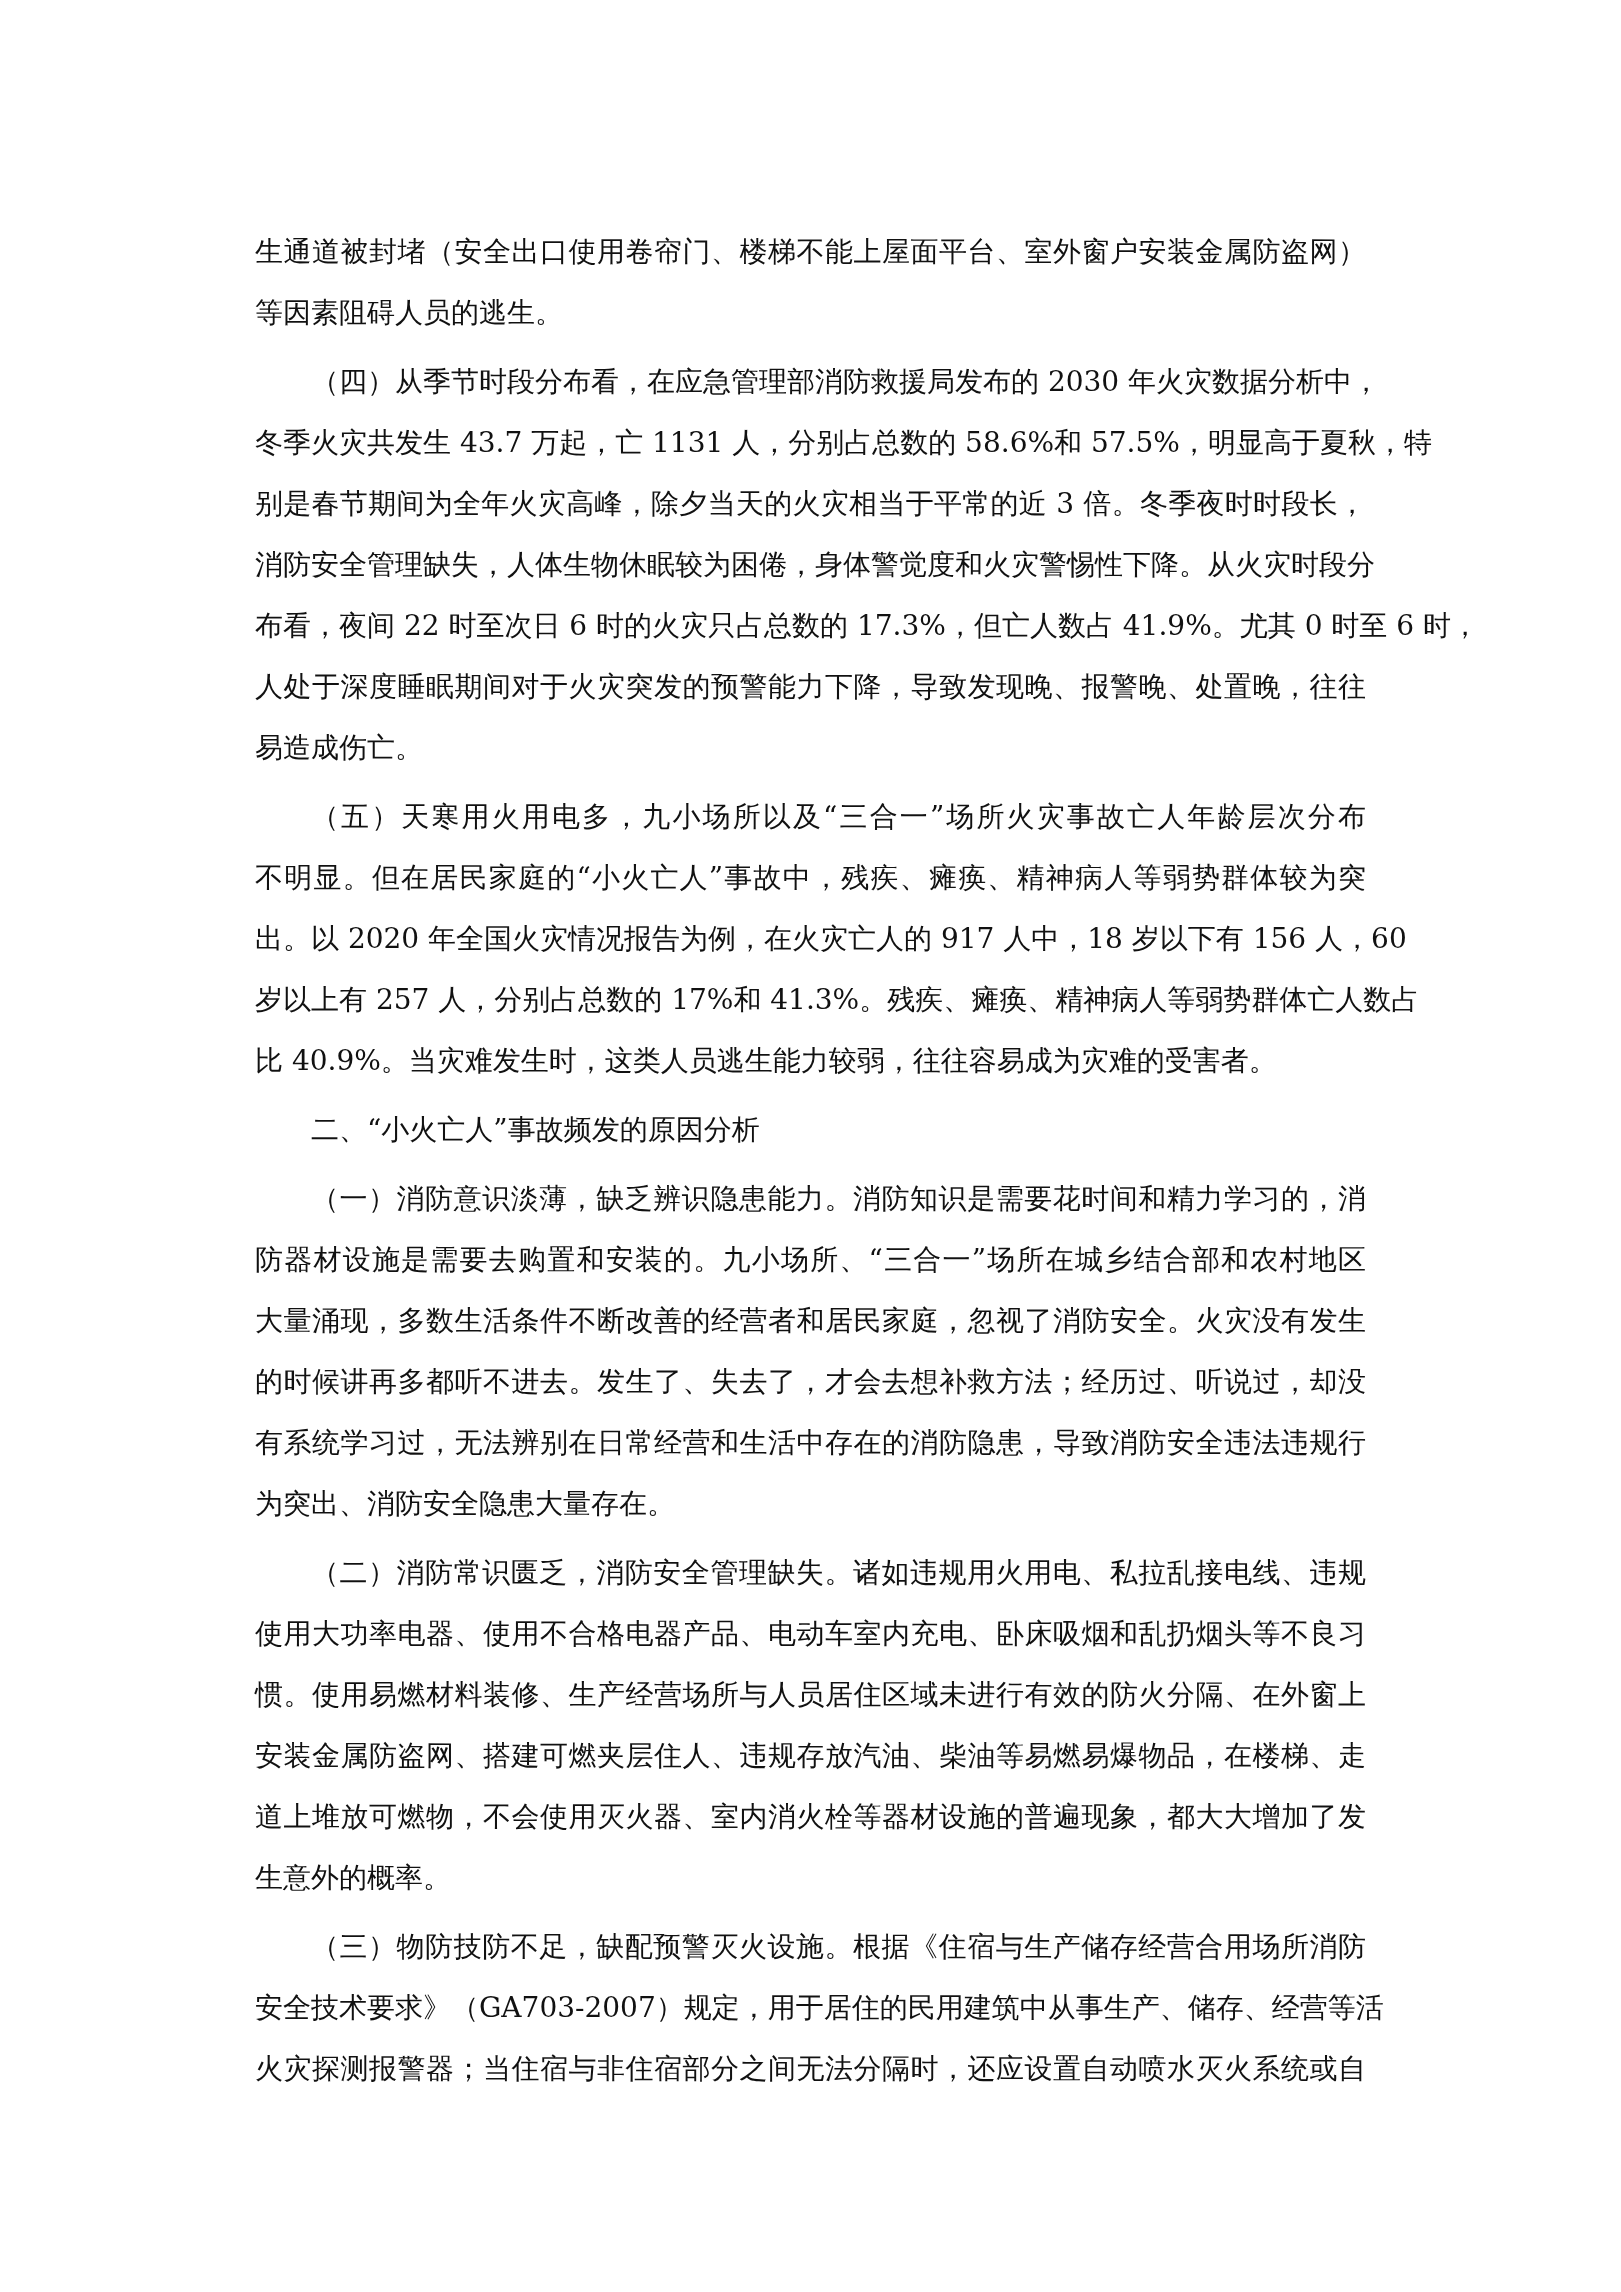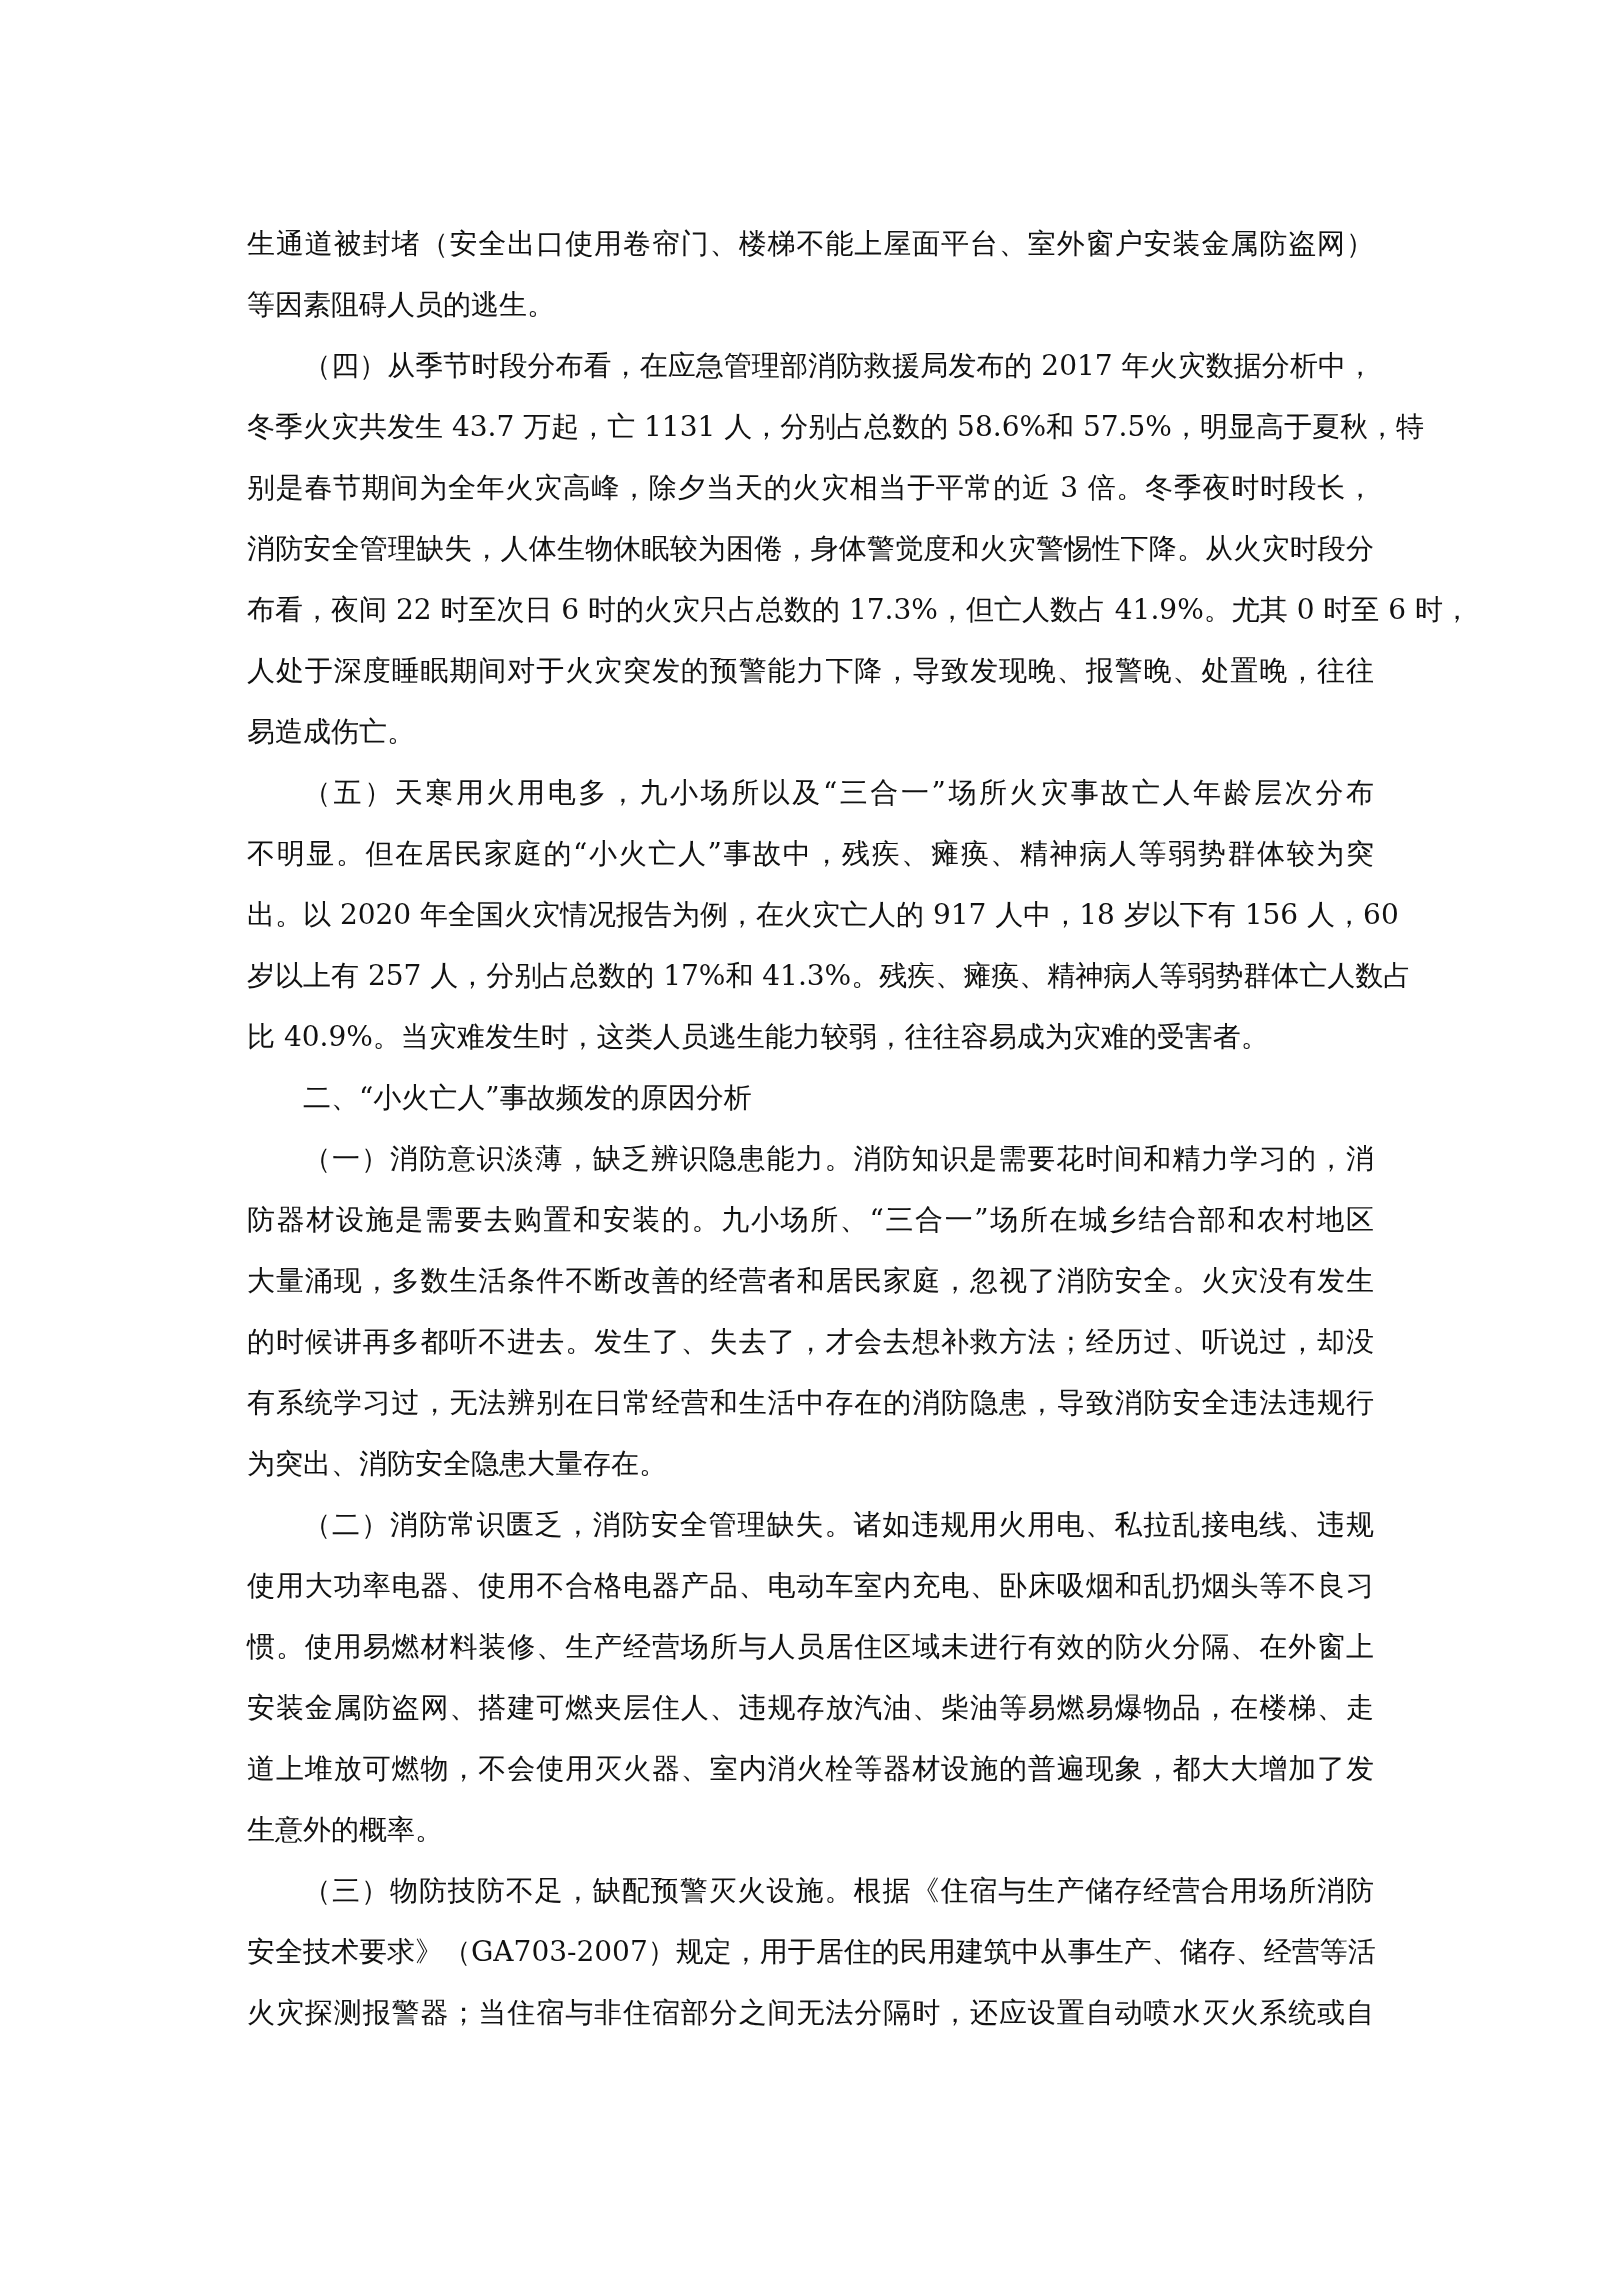--- a/index.html
+++ b/index.html
@@ -30,35 +30,35 @@
       text-align: justify;
       text-align-last: justify;
     }
     .line.last {
       text-align-last: left;
     }
     .line.indent {
       padding-left: 56px;
     }
     .para {
-      margin: 0;
+      margin: 8px;
     }
   </style>
 </head>
 <body>
 
 <div class="page">
 
   <div class="para">
     <div class="line">生通道被封堵（安全出口使用卷帘门、楼梯不能上屋面平台、室外窗户安装金属防盗网）</div>
     <div class="line last">等因素阻碍人员的逃生。</div>
   </div>
 
   <div class="para">
-    <div class="line indent">（四）从季节时段分布看，在应急管理部消防救援局发布的 2017 年火灾数据分析中，</div>
+    <div class="line indent">（四）从季节时段分布看，在应急管理部消防救援局发布的 2030 年火灾数据分析中，</div>
     <div class="line">冬季火灾共发生 43.7 万起，亡 1131 人，分别占总数的 58.6%和 57.5%，明显高于夏秋，特</div>
     <div class="line">别是春节期间为全年火灾高峰，除夕当天的火灾相当于平常的近 3 倍。冬季夜时时段长，</div>
     <div class="line">消防安全管理缺失，人体生物休眠较为困倦，身体警觉度和火灾警惕性下降。从火灾时段分</div>
     <div class="line">布看，夜间 22 时至次日 6 时的火灾只占总数的 17.3%，但亡人数占 41.9%。尤其 0 时至 6 时，</div>
     <div class="line">人处于深度睡眠期间对于火灾突发的预警能力下降，导致发现晚、报警晚、处置晚，往往</div>
     <div class="line last">易造成伤亡。</div>
   </div>
 
   <div class="para">
     <div class="line indent">（五）天寒用火用电多，九小场所以及“三合一”场所火灾事故亡人年龄层次分布</div>

